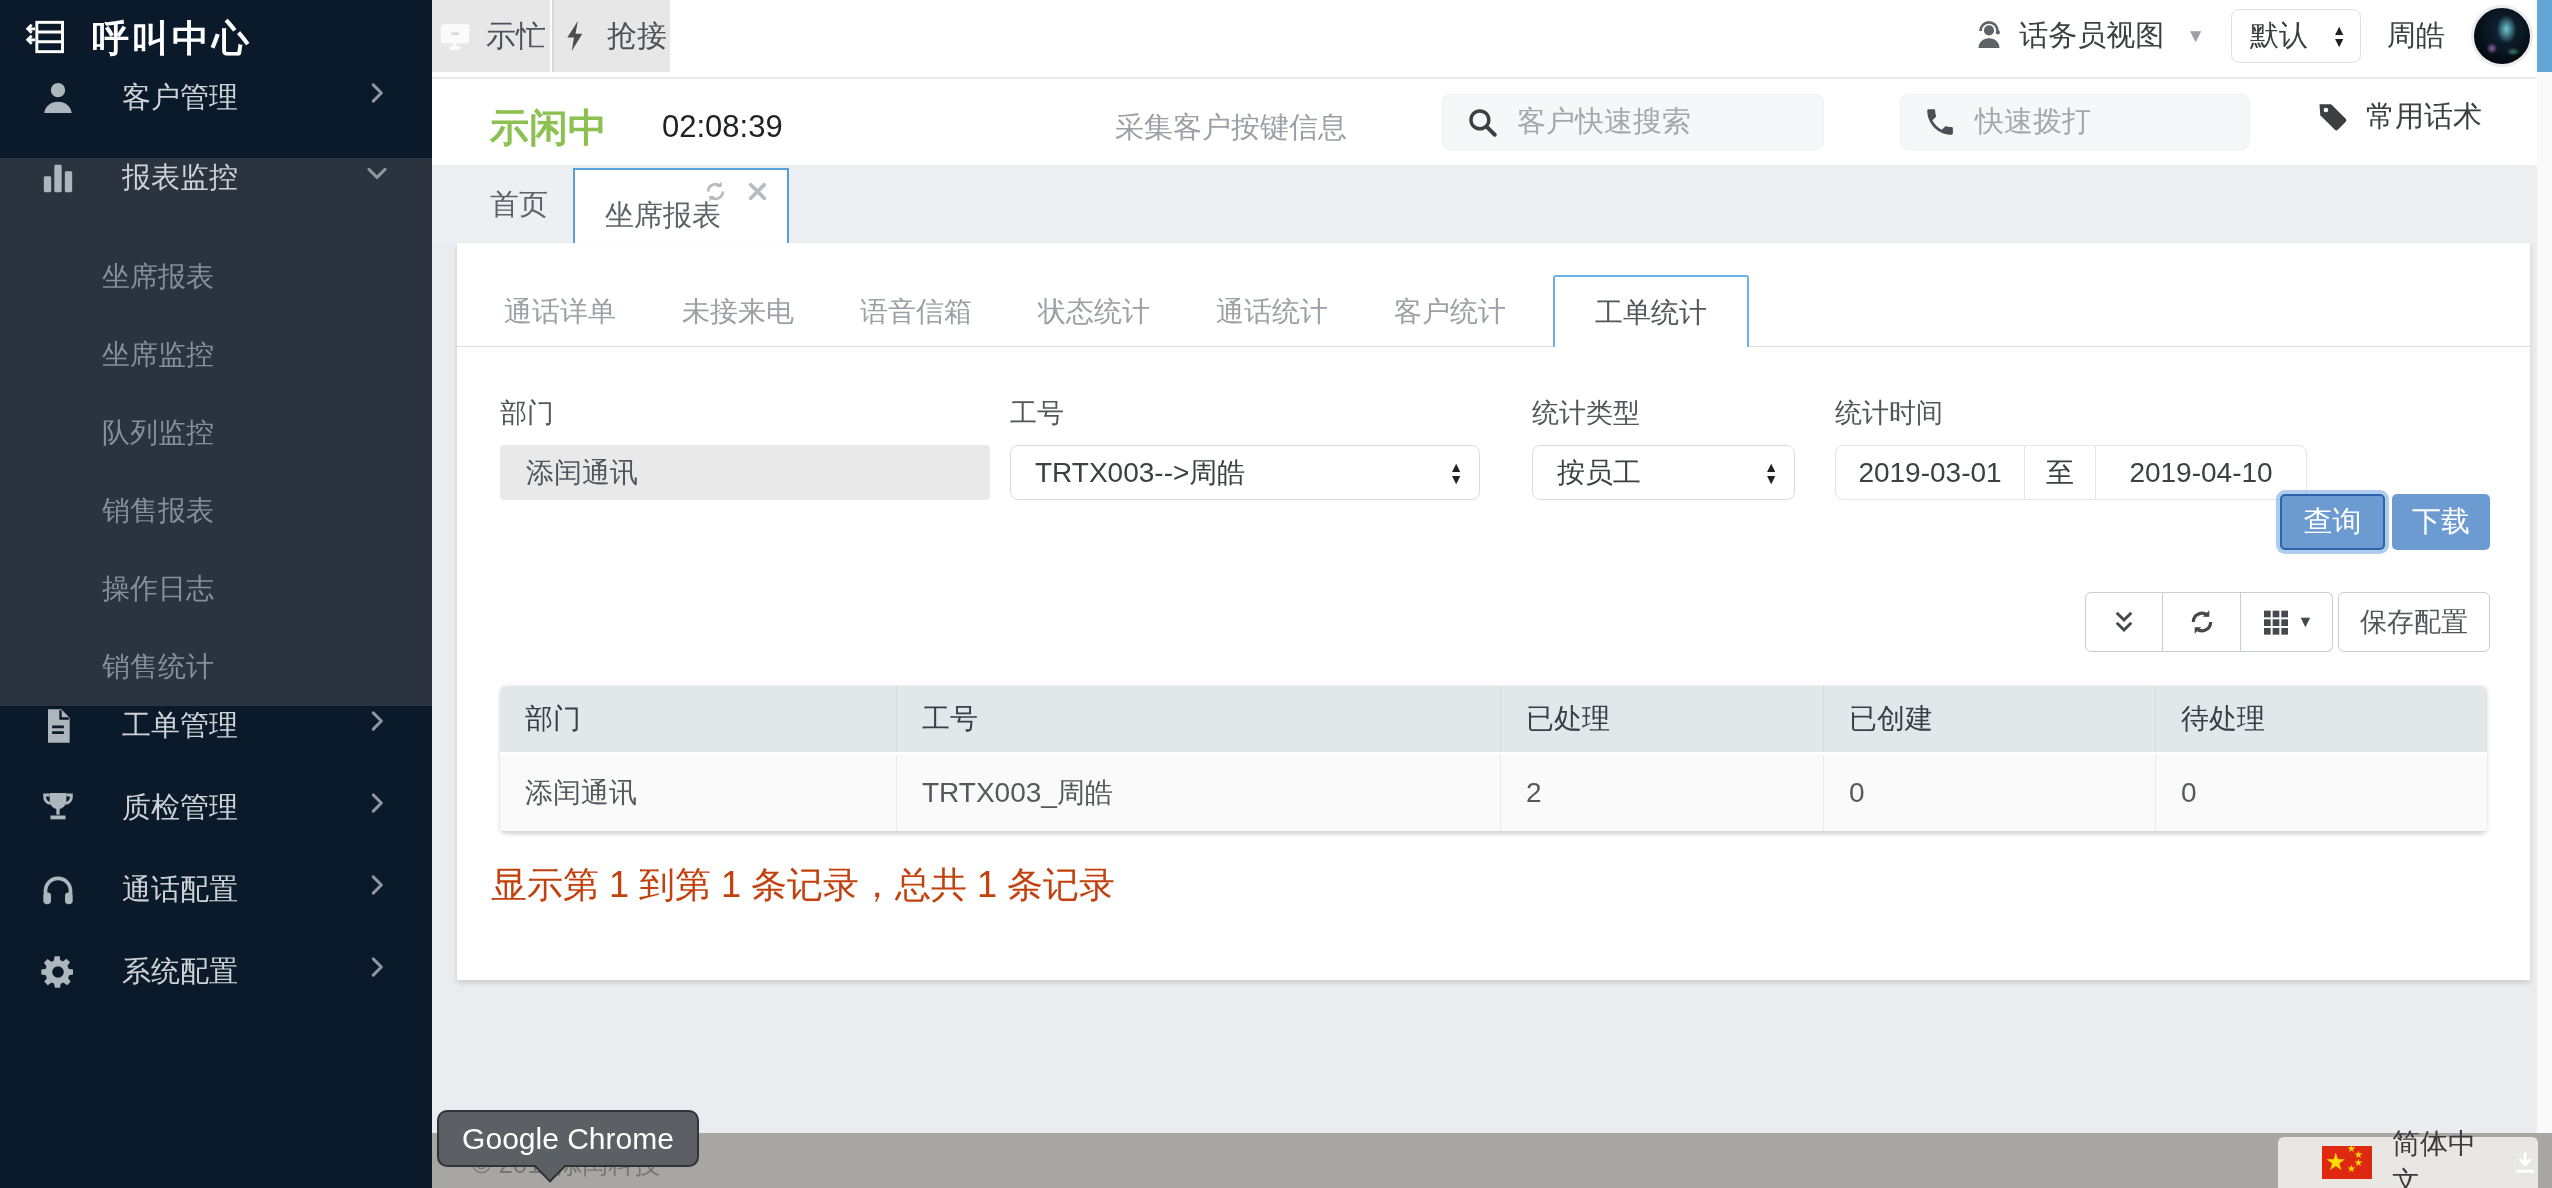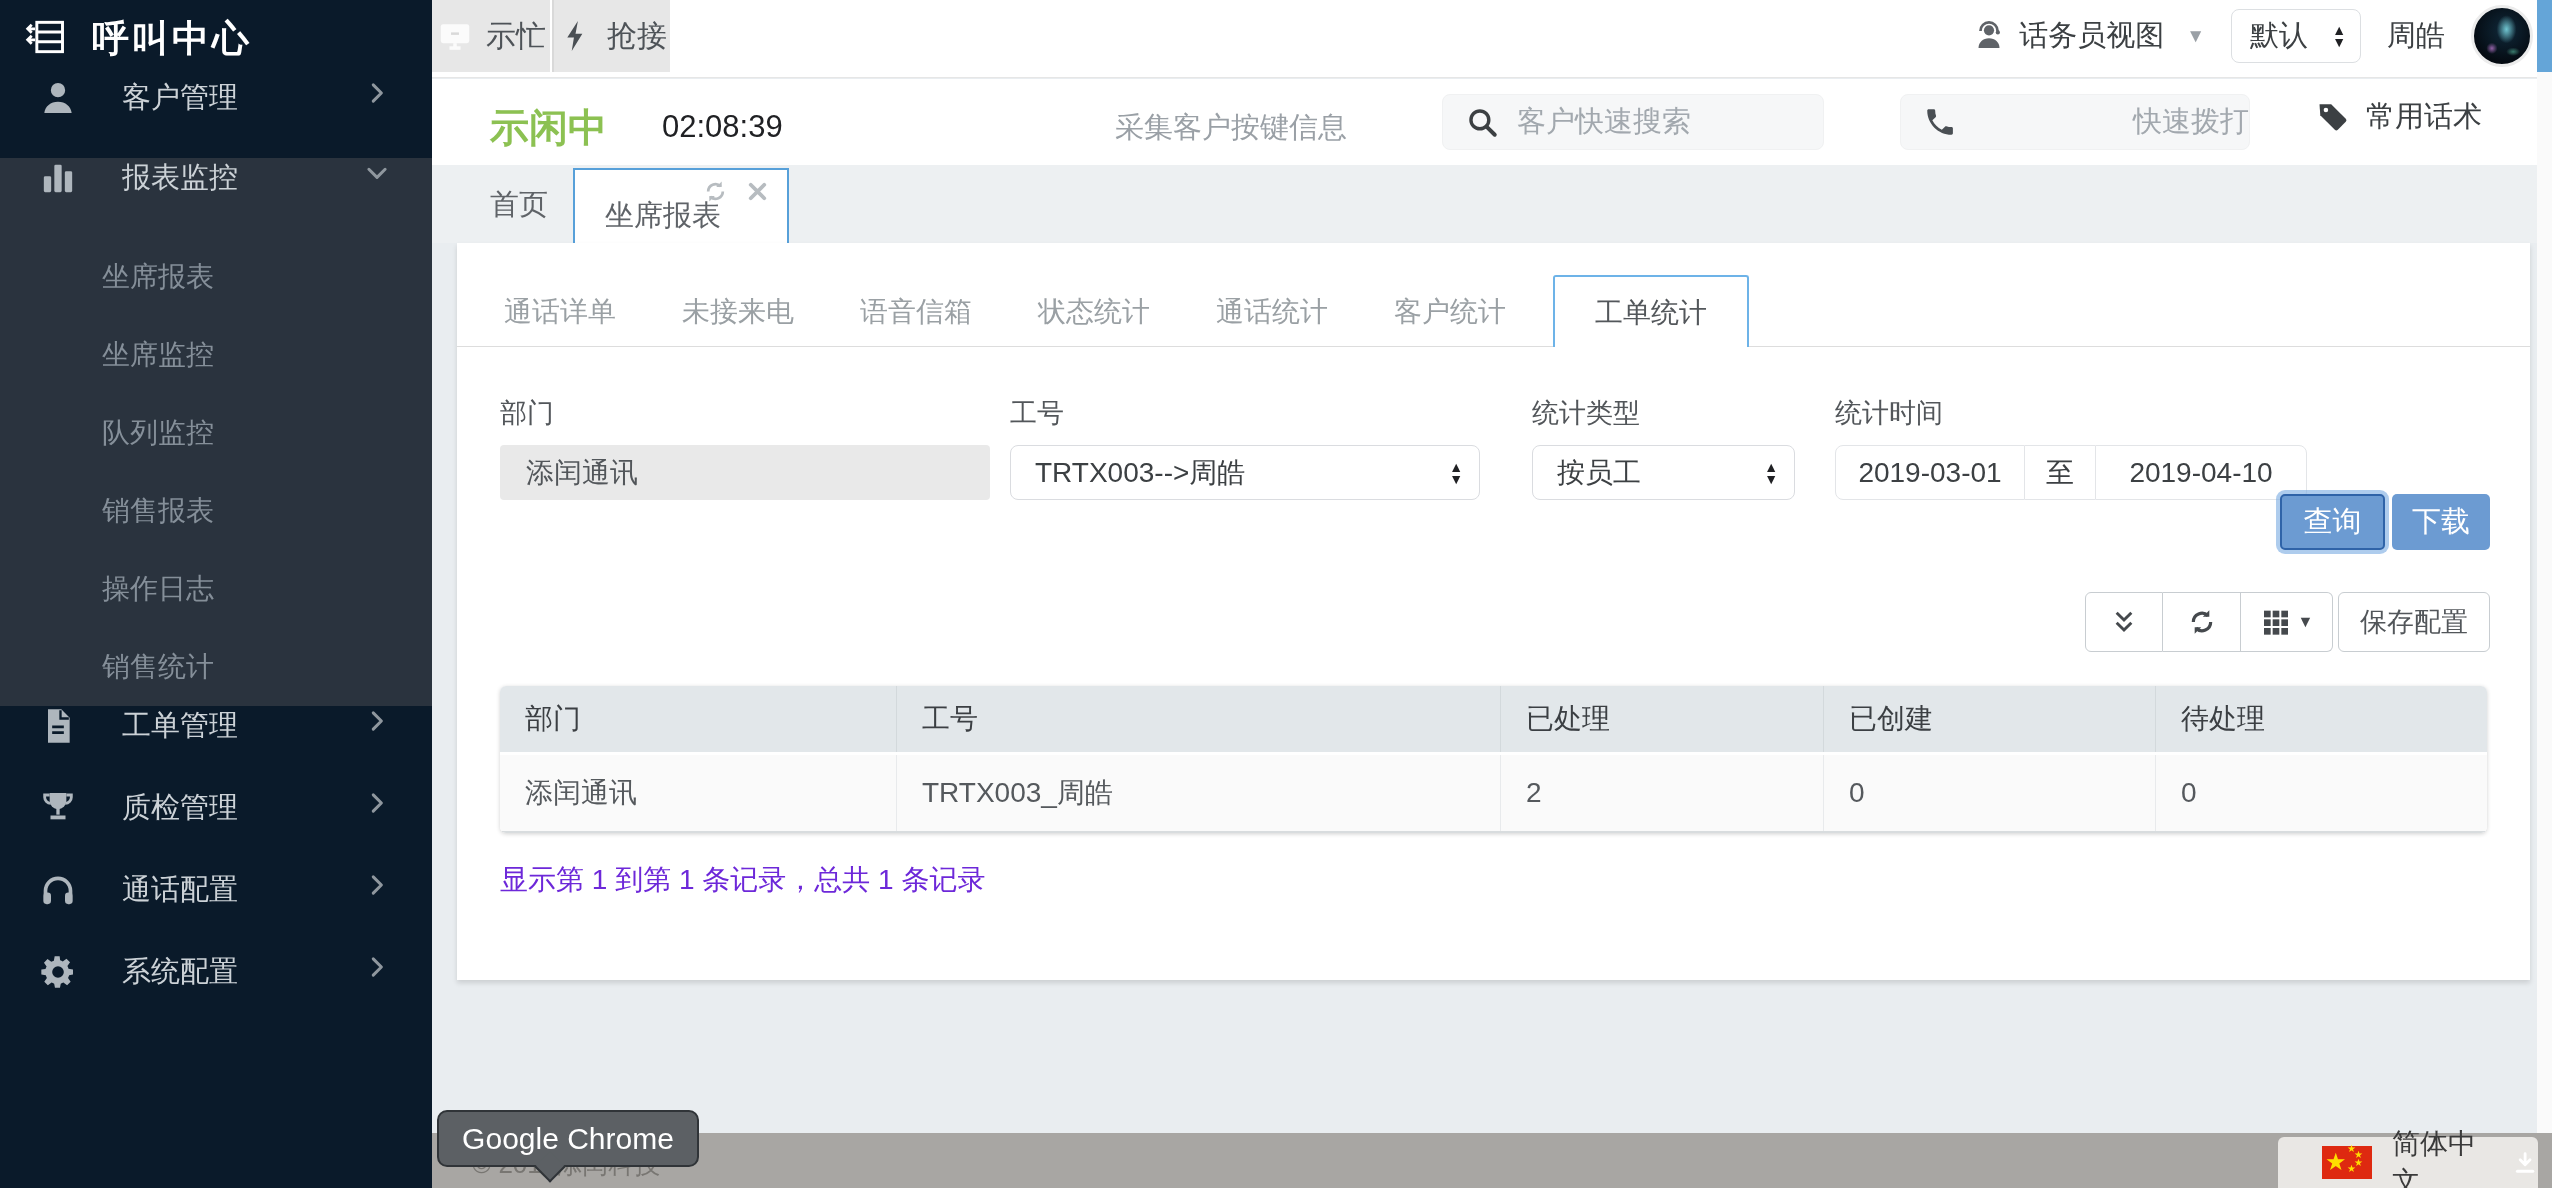--- a/index.html
+++ b/index.html
@@ -41,21 +41,21 @@
                 radial-gradient(circle at 55% 40%, #10293a 0%, #050b12 70%); }
 
   
   .statusbar { position:absolute; left:432px; top:79px; width:2120px; height:86px; background:#fff; }
   .status-text { position:absolute; left:58px; top:22px; font-size:39px; font-weight:bold; color:#8cc152; }
   .status-timer { position:absolute; left:230px; top:30px; font-size:31px; color:#202124; }
   .collect-hint { position:absolute; left:683px; top:29px; font-size:29px; color:#9aa0a6; }
   .qbox { position:absolute; top:15px; height:56px; background:#f6f7f8; border:1px solid #f0f1f2; border-radius:8px; display:flex; align-items:center; gap:18px; padding-left:22px; font-size:29px; color:#a2a8ae; cursor:text; }
   .qbox svg { width:34px; height:34px; }
   .quick-search { left:1010px; width:382px; }
-  .quick-dial { left:1468px; width:350px;justify-content:space-between; }
+  .quick-dial { left:1468px; width:350px; }
   .phrases { position:absolute; left:1884px; top:18px; display:flex; align-items:center; gap:16px; font-size:29px; color:#3c4043; cursor:pointer; }
   .phrases svg { width:34px; height:34px; }
 
   
   .tabstrip { position:absolute; left:432px; top:165px; width:2120px; height:78px; background:#edf0f2; }
   .tab-home { position:absolute; left:58px; top:0; height:78px; line-height:78px; font-size:29px; color:#5f6368; cursor:pointer; }
   .tab-active { position:absolute; left:141px; top:3px; width:216px; height:75px; background:#fff; border:2px solid #57a0d9; border-bottom:none; cursor:pointer; }
   .tab-active .tab-label { position:absolute; left:30px; top:26px; font-size:29px; color:#5f6368; }
   .tab-active .tab-refresh { position:absolute; right:58px; top:8px; color:#b7bcc0; cursor:pointer; }
   .tab-active .tab-close { position:absolute; right:16px; top:8px; color:#b7bcc0; cursor:pointer; }
@@ -99,21 +99,21 @@
 
   .tablewrap { position:absolute; left:43px; top:443px; width:1987px; border-radius:6px; overflow:hidden; box-shadow:0 1px 4px rgba(0,0,0,.18); }
   .t-header, .t-row { display:grid; grid-template-columns:396px 604px 323px 332px 332px; }
   .t-header { background:#e2e7ea; border-bottom:3px solid #fff; }
   .t-header > div { height:66px; line-height:66px; padding-left:25px; font-size:28px; color:#3b3f43; }
   .t-header > div + div { border-left:1px solid #d3d9dc; }
   .t-row { background:#fafafa; border-bottom:2px solid #d8dcde; }
   .t-row > div { height:76px; line-height:76px; padding-left:25px; font-size:28px; color:#55595d; }
   .t-row > div + div { border-left:1px solid #e8eaec; }
 
-  .summary { position:absolute; left:43px; top:618px; font-size:28px; color:#6d28d9; }
+  .summary { position:absolute; left:34px; top:618px; font-size:36px; color:#c2410c; }
 
   
   .footer { position:absolute; left:432px; bottom:0; width:2120px; height:55px; background:#a8a6a3; }
   .copyright { position:absolute; left:40px; top:14px; font-size:26px; color:#787672; }
   .lang-btn { position:absolute; right:14px; bottom:0; width:260px; height:51px; background:#e9e7e4; border-radius:6px 6px 0 0; display:flex; align-items:center; gap:20px; padding-left:44px; cursor:pointer; }
   .flag { position:relative; width:50px; height:33px; background:#de2910; flex:none; }
   .flag .bstar { position:absolute; left:3px; top:-1px; color:#ffde00; font-size:24px; line-height:33px; }
   .flag .s1 { position:absolute; left:25px; top:-3px; color:#ffde00; font-size:10px; }
   .flag .s2 { position:absolute; left:32px; top:3px;  color:#ffde00; font-size:10px; }
   .flag .s3 { position:absolute; left:32px; top:11px; color:#ffde00; font-size:10px; }

